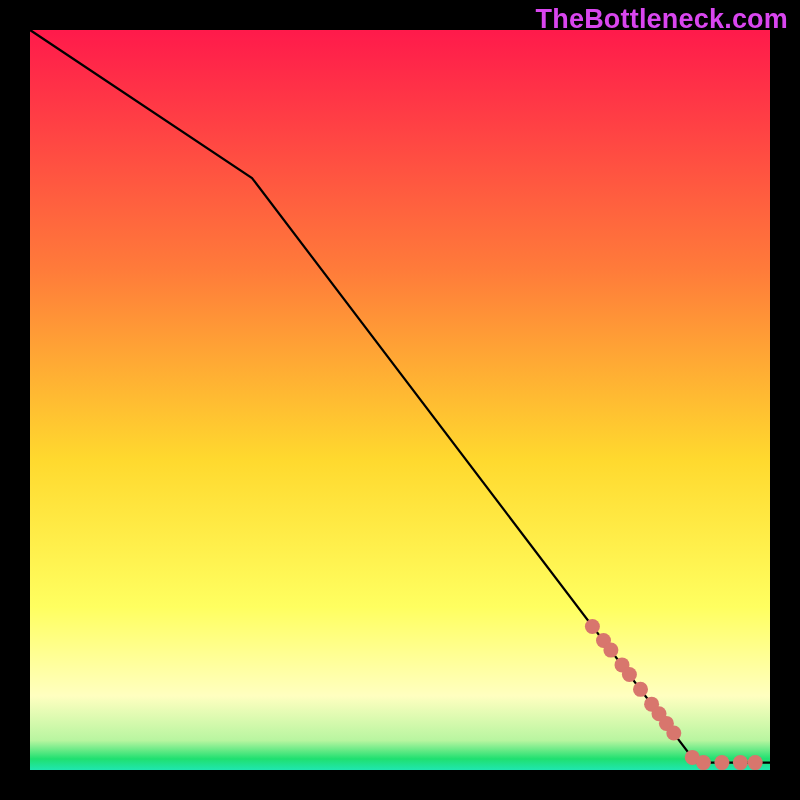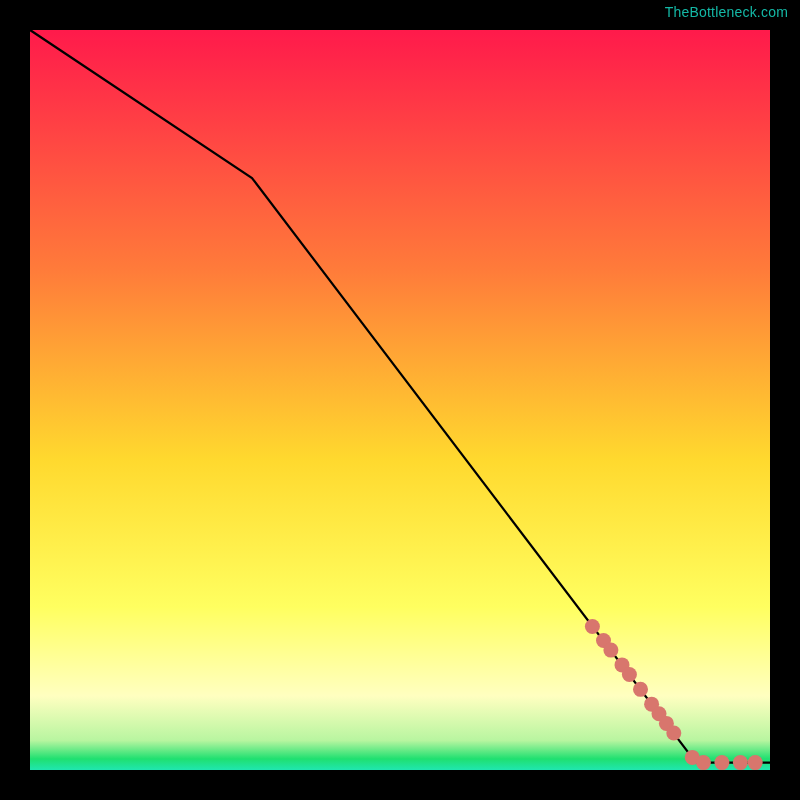--- a/index.html
+++ b/index.html
@@ -8,23 +8,23 @@
     height: 800px;
     background: #000;
     position: relative;
     font-family: Arial, Helvetica, sans-serif;
     overflow: hidden;
   }
   .watermark {
     position: absolute;
     top: 4px;
     right: 12px;
-    color: #14b8a6;
-    font-size: 14px;
-    font-weight: normal;
+    color: #d946ef;
+    font-size: 27px;
+    font-weight: bold;
     letter-spacing: 0.2px;
     z-index: 10;
   }
   .plot-frame {
     position: absolute;
     top: 30px;
     left: 30px;
     width: 740px;
     height: 740px;
     background: #000;

